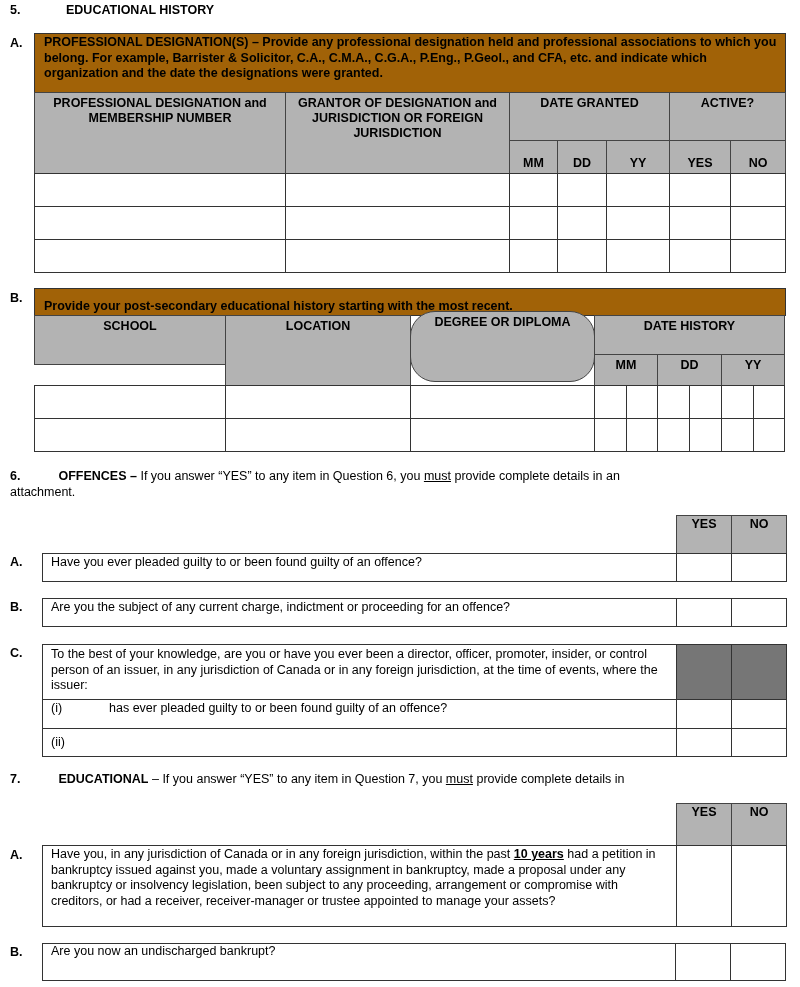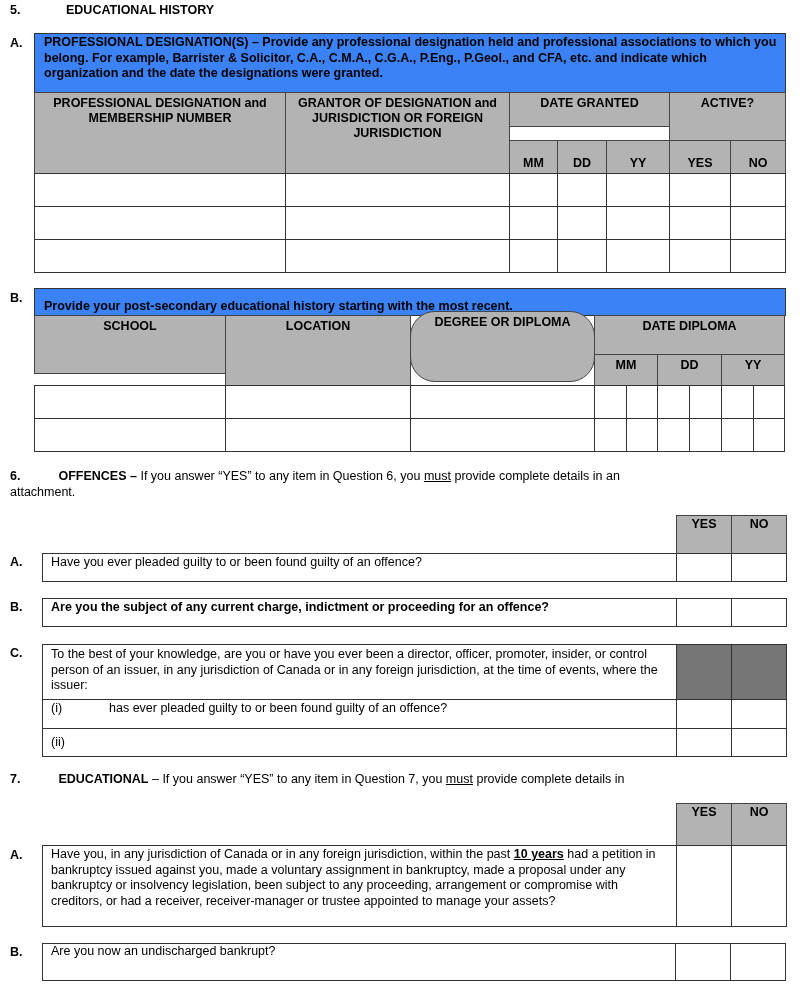--- a/index.html
+++ b/index.html
@@ -1,19 +1,19 @@
 <!DOCTYPE html>
 <html><head>
   <meta charset="utf-8">
   <style>
     html, body { margin: 0; padding: 0; background: #ffffff; }
     body { width: 800px; height: 987px; position: relative; overflow: hidden;
            font-family: "Liberation Sans", sans-serif; color: #000; font-size: 12.5px; }
     .bold { font-weight: bold; }
-    .grey { background: #3b82f6; }
+    .grey { background: #a16207; }
     .dark { background: #767676; }
     .bx { position: absolute; box-sizing: border-box; border: 1px solid #333; }
     .hcell { position: absolute; box-sizing: border-box; border: 1px solid #444; background: #b3b3b3;
              font-weight: bold; text-align: center; line-height: 15px; padding-top: 3px; }
     .lbl { position: absolute; font-weight: bold; }
     .txt { position: absolute; line-height: 15.5px; }
     .u { text-decoration: underline; }
     input.fill { position: absolute; box-sizing: border-box; border: 1px solid #333; background: #fff;
                  margin: 0; padding: 0 3px; font-family: "Liberation Sans", sans-serif; font-size: 12px; outline: none; }
   </style>
@@ -23,21 +23,21 @@
 <div class="lbl" style="left:10px;top:3px;">5.</div>
 <div class="lbl" style="left:66px;top:3px;">EDUCATIONAL HISTORY</div>
 
 <div class="lbl" style="left:10px;top:36px;">A.</div>
 <div class="bx grey" style="left:34px;top:33px;width:752px;height:60px;">
   <div class="txt bold" style="left:9px;top:1px;width:735px;">PROFESSIONAL DESIGNATION(S) – Provide any professional designation held and professional associations to which you belong.  For example, Barrister &amp; Solicitor, C.A., C.M.A., C.G.A., P.Eng., P.Geol., and CFA, etc. and indicate which organization and the date the designations were granted.</div>
 </div>
 
 <div class="hcell" style="left:34px;top:92px;width:252px;height:82px;"><span>PROFESSIONAL DESIGNATION and MEMBERSHIP NUMBER</span></div>
 <div class="hcell" style="left:285px;top:92px;width:225px;height:82px;"><span>GRANTOR OF DESIGNATION and JURISDICTION OR FOREIGN JURISDICTION</span></div>
-<div class="hcell" style="left:509px;top:92px;width:161px;height:35px;"><span>DATE GRANTED</span></div>
+<div class="hcell" style="left:509px;top:92px;width:161px;height:49px;"><span>DATE GRANTED</span></div>
 <div class="hcell" style="left:669px;top:92px;width:117px;height:49px;"><span>ACTIVE?</span></div>
 <div class="hcell" style="left:509px;top:140px;width:49px;height:34px;padding-top:15px;"><span>MM</span></div>
 <div class="hcell" style="left:557px;top:140px;width:50px;height:34px;padding-top:15px;"><span>DD</span></div>
 <div class="hcell" style="left:606px;top:140px;width:64px;height:34px;padding-top:15px;"><span>YY</span></div>
 <div class="hcell" style="left:669px;top:140px;width:62px;height:34px;padding-top:15px;"><span>YES</span></div>
 <div class="hcell" style="left:730px;top:140px;width:56px;height:34px;padding-top:15px;"><span>NO</span></div>
 
 <div id="partA-rows">
     <input type="text" class="fill" style="left: 34px; top: 173px; width: 252px; height: 34px;">
     <input type="text" class="fill" style="left: 285px; top: 173px; width: 225px; height: 34px;">
@@ -59,24 +59,24 @@
     <input type="text" class="fill" style="left: 557px; top: 239px; width: 50px; height: 34px;">
     <input type="text" class="fill" style="left: 606px; top: 239px; width: 64px; height: 34px;">
     <input type="text" class="fill" style="left: 669px; top: 239px; width: 62px; height: 34px;">
     <input type="text" class="fill" style="left: 730px; top: 239px; width: 56px; height: 34px;">
   </div>
 
 <div class="lbl" style="left:10px;top:291px;">B.</div>
 <div class="bx grey" style="left:34px;top:288px;width:752px;height:28px;">
   <div class="txt bold" style="left:9px;top:10px;">Provide your post-secondary educational history starting with the most recent.</div>
 </div>
-<div class="hcell" style="left:34px;top:315px;width:192px;height:59px;"><span>SCHOOL</span></div>
+<div class="hcell" style="left:34px;top:315px;width:192px;height:50px;"><span>SCHOOL</span></div>
 <div class="hcell" style="left:225px;top:315px;width:186px;height:71px;"><span>LOCATION</span></div>
 <div class="hcell" style="left:410px;top:311px;width:185px;height:71px;border-radius:25px;"><span>DEGREE OR DIPLOMA</span></div>
-<div class="hcell" style="left:594px;top:315px;width:191px;height:40px;"><span>DATE DIPLOMA</span></div>
+<div class="hcell" style="left:594px;top:315px;width:191px;height:40px;"><span>DATE HISTORY</span></div>
 <div class="hcell" style="left:594px;top:354px;width:64px;height:32px;"><span>MM</span></div>
 <div class="hcell" style="left:657px;top:354px;width:65px;height:32px;"><span>DD</span></div>
 <div class="hcell" style="left:721px;top:354px;width:64px;height:32px;"><span>YY</span></div>
 
 <div id="partB-rows">
     <input type="text" class="fill" style="left: 34px; top: 385px; width: 192px; height: 34px;">
     <input type="text" class="fill" style="left: 225px; top: 385px; width: 186px; height: 34px;">
     <input type="text" class="fill" style="left: 410px; top: 385px; width: 185px; height: 34px;">
     <input type="text" class="fill" style="left: 594px; top: 385px; width: 33px; height: 34px;">
     <input type="text" class="fill" style="left: 626px; top: 385px; width: 32px; height: 34px;">
@@ -105,21 +105,21 @@
 
 <div class="lbl" style="left:10px;top:555px;">A.</div>
 <div class="bx" style="left:42px;top:553px;width:635px;height:29px;">
   <div class="txt" style="left:8px;top:1px;">Have you ever pleaded guilty to or been found guilty of an offence?</div>
 </div>
 <input class="fill" type="text" style="left: 676px; top: 553px; width: 56px; height: 29px;">
 <input class="fill" type="text" style="left: 731px; top: 553px; width: 56px; height: 29px;">
 
 <div class="lbl" style="left:10px;top:600px;">B.</div>
 <div class="bx" style="left:42px;top:598px;width:635px;height:29px;">
-  <div class="txt" style="left:8px;top:1px;font-weight:bold;">Are you the subject of any current charge, indictment or proceeding for an offence?</div>
+  <div class="txt" style="left:8px;top:1px;">Are you the subject of any current charge, indictment or proceeding for an offence?</div>
 </div>
 <input class="fill" type="text" style="left: 676px; top: 598px; width: 56px; height: 29px;">
 <input class="fill" type="text" style="left: 731px; top: 598px; width: 56px; height: 29px;">
 
 <div class="lbl" style="left:10px;top:646px;">C.</div>
 <div class="bx" style="left:42px;top:644px;width:635px;height:56px;">
   <div class="txt" style="left:8px;top:2px;width:618px;">To the best of your knowledge, are you or have you ever been a director, officer, promoter, insider, or control person of an issuer, in any jurisdiction of Canada or in any foreign jurisdiction, at the time of events, where the issuer:</div>
 </div>
 <div class="bx dark" style="left:676px;top:644px;width:56px;height:56px;"></div>
 <div class="bx dark" style="left:731px;top:644px;width:56px;height:56px;"></div>

